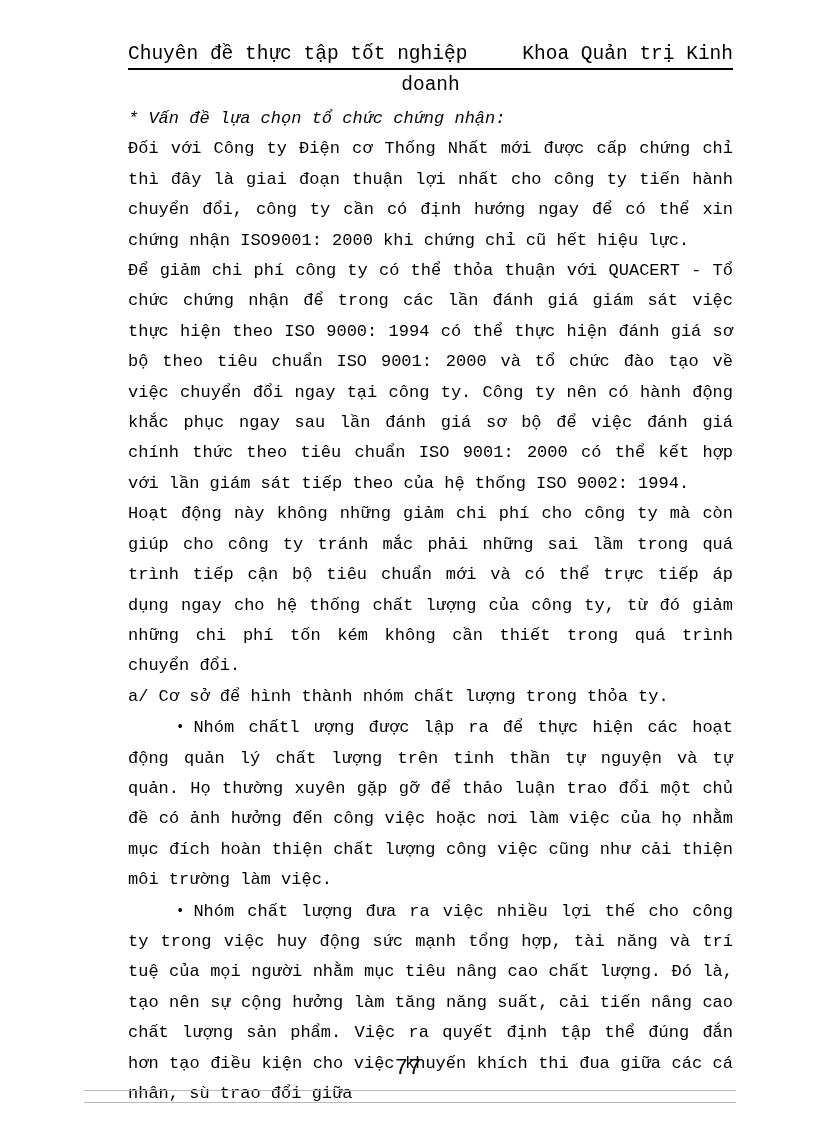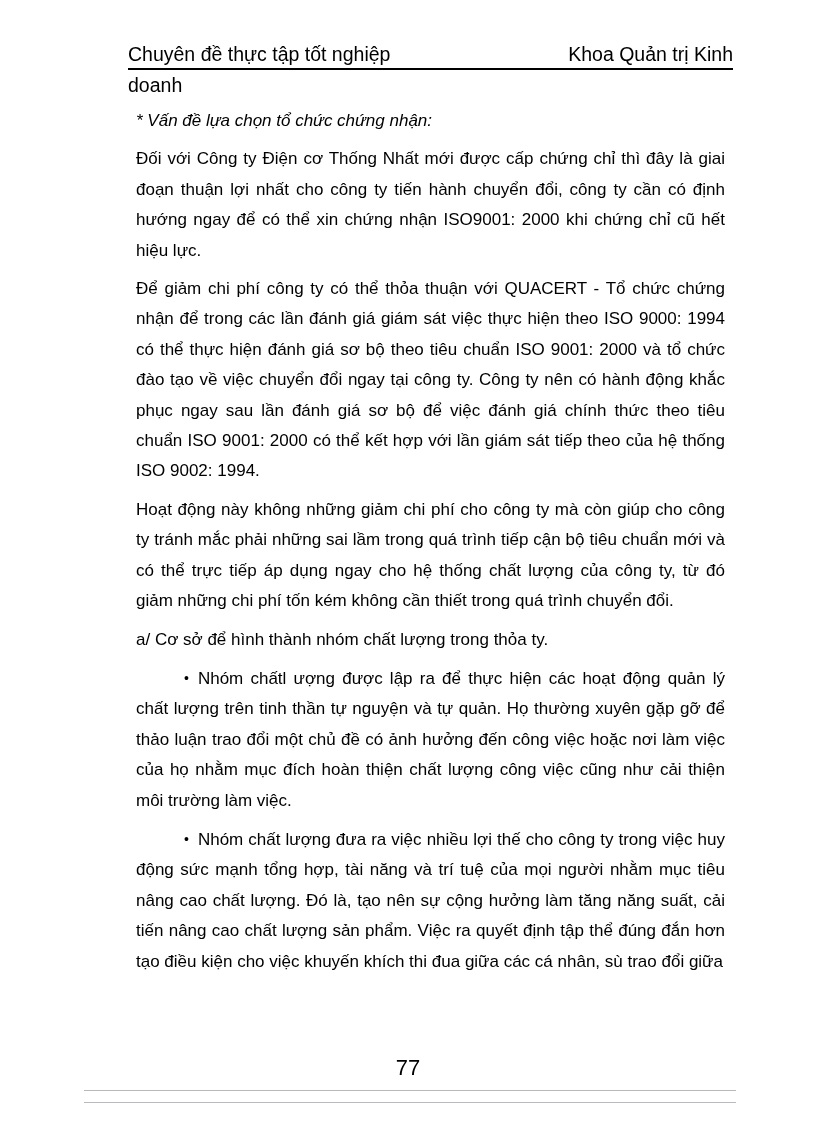--- a/index.html
+++ b/index.html
@@ -3,44 +3,45 @@
 <meta charset="utf-8">
 <style>
   * { box-sizing: border-box; }
   html, body { margin: 0; padding: 0; background: #ffffff; }
   .page {
     width: 816px;
     height: 1123px;
     position: relative;
     background: #ffffff;
     color: #000000;
-    font-family: Liberation Sans, sans-serif;
+    font-family: Liberation Mono, monospace;
     padding: 42px 83px 4px 128px;
     overflow: hidden;
   }
   .header {
     display: flex;
     justify-content: space-between;
     align-items: baseline;
     font-size: 19.5px;
     line-height: 24px;
     border-bottom: 2px solid #000000;
     padding-bottom: 2px;
   }
   .header-cont {
     font-size: 19.5px;
     line-height: 26px;
     margin-top: 2px;
     margin-bottom: 6px;
+    text-align: center;
   }
   .content p {
     font-size: 17px;
     line-height: 30.4px;
     text-align: justify;
-    margin: 8px;
+    margin: 0;
   }
   .section-heading {
     font-style: italic;
     text-align: left !important;
   }
   .solution-lead {
     font-weight: bold;
     font-style: italic;
   }
   .item-a { text-align: left !important; }

